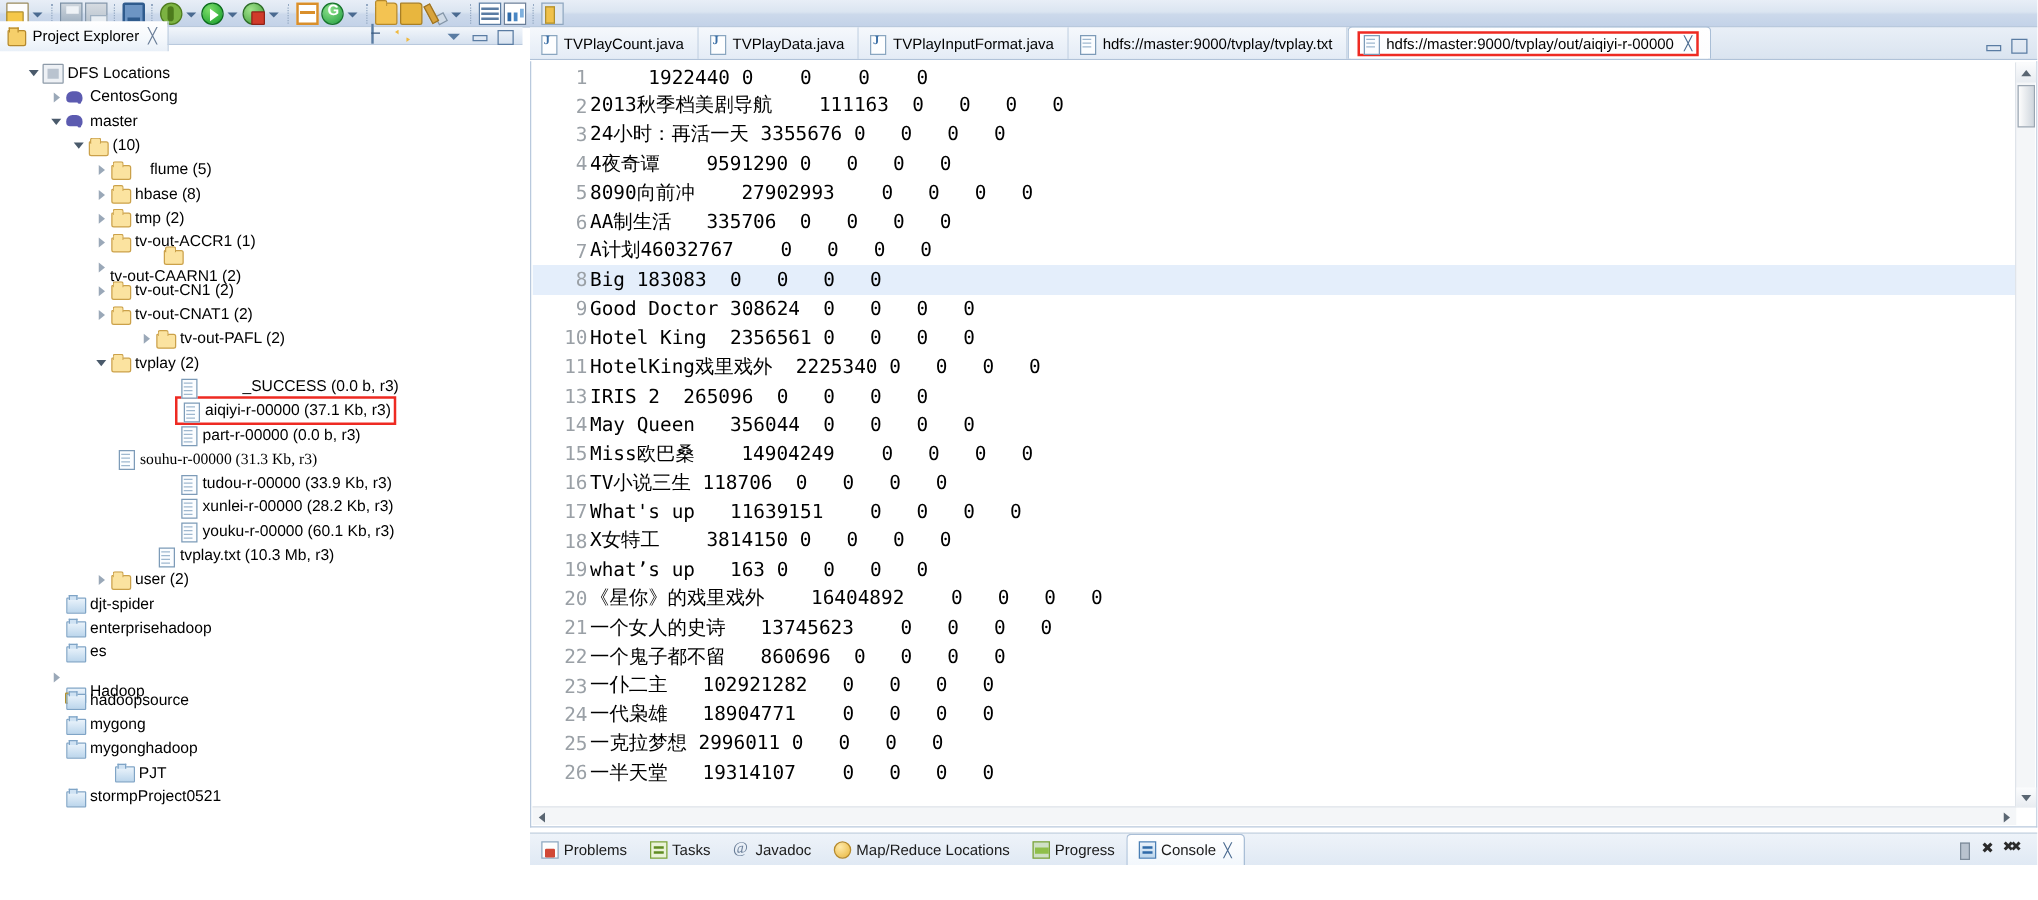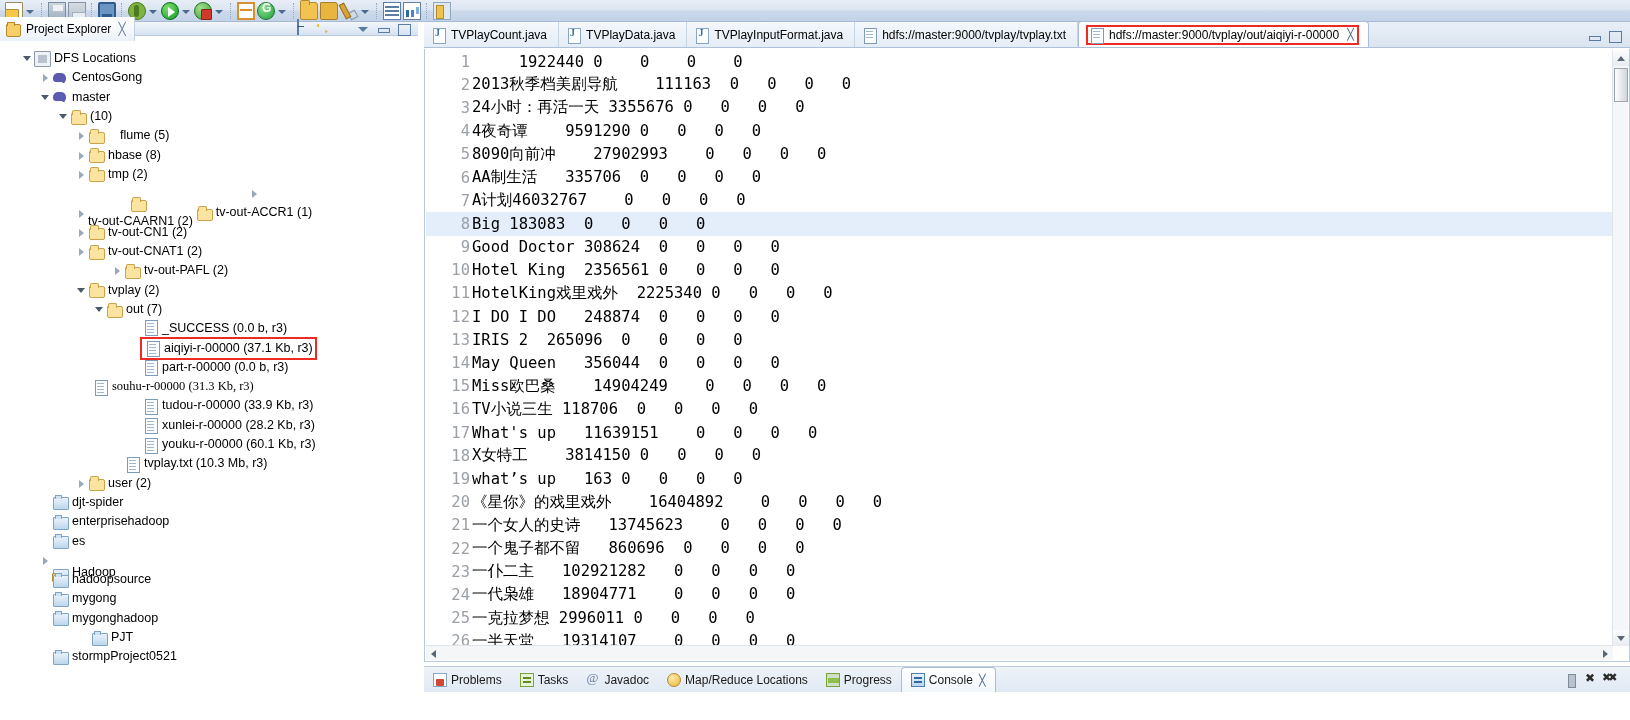--- a/index.html
+++ b/index.html
@@ -378,21 +378,21 @@
             <span class="lbl">hbase (8)</span>
           </span>
         </div>
         <div class="trow" style="padding-left: 60px;">
           <span class="twist closed"></span>
           <span style="display: flex; align-items: center;">
             <span class="ti ti-folder"></span>
             <span class="lbl">tmp (2)</span>
           </span>
         </div>
-        <div class="trow" style="padding-left: 60px; flex-direction: column;">
+        <div class="trow" style="padding-left: 60px;">
           <span class="twist closed"></span>
           <span style="display: flex; align-items: center;">
             <span class="ti ti-folder"></span>
             <span class="lbl">tv-out-ACCR1 (1)</span>
           </span>
         </div>
         <div class="trow" style="padding-left: 60px;">
           <span class="twist closed"></span>
           <span style="display: flex; align-items: center; flex-direction: column;">
             <span class="ti ti-folder"></span>
@@ -420,30 +420,23 @@
             <span class="lbl">tv-out-PAFL (2)</span>
           </span>
         </div>
         <div class="trow" style="padding-left: 60px;">
           <span class="twist open"></span>
           <span style="display: flex; align-items: center;">
             <span class="ti ti-folder"></span>
             <span class="lbl">tvplay (2)</span>
           </span>
         </div>
-        <div class="trow" style="padding-left: 78px;">
-          <span class="twist open"></span>
-          <span style="display: flex; align-items: center;">
-            <span class="ti ti-folder"></span>
-            <span class="lbl">out (7)</span>
-          </span>
-        </div>
         <div class="trow" style="padding-left: 114px;">
           <span class="twist "></span>
-          <span style="display: flex; ">
+          <span style="display: flex; align-items: center; gap: 32px;">
             <span class="ti ti-file"></span>
             <span class="lbl">_SUCCESS (0.0 b, r3)</span>
           </span>
         </div>
         <div class="trow" style="padding-left: 114px;">
           <span class="twist "></span>
           <span class="hl-box" style="display: flex; align-items: center;">
             <span class="ti ti-file"></span>
             <span class="lbl">aiqiyi-r-00000 (37.1 Kb, r3)</span>
           </span>
@@ -607,21 +600,20 @@
           <div class="cline"><span class="gutter">2</span><span class="ctext">2013秋季档美剧导航    111163  0   0   0   0</span></div>
           <div class="cline"><span class="gutter">3</span><span class="ctext">24小时：再活一天 3355676 0   0   0   0</span></div>
           <div class="cline"><span class="gutter">4</span><span class="ctext">4夜奇谭    9591290 0   0   0   0</span></div>
           <div class="cline"><span class="gutter">5</span><span class="ctext">8090向前冲    27902993    0   0   0   0</span></div>
           <div class="cline"><span class="gutter">6</span><span class="ctext">AA制生活   335706  0   0   0   0</span></div>
           <div class="cline"><span class="gutter">7</span><span class="ctext">A计划46032767    0   0   0   0</span></div>
           <div class="cline cur"><span class="gutter">8</span><span class="ctext">Big 183083  0   0   0   0</span></div>
           <div class="cline"><span class="gutter">9</span><span class="ctext">Good Doctor 308624  0   0   0   0</span></div>
           <div class="cline"><span class="gutter">10</span><span class="ctext">Hotel King  2356561 0   0   0   0</span></div>
           <div class="cline"><span class="gutter">11</span><span class="ctext">HotelKing戏里戏外  2225340 0   0   0   0</span></div>
-          <div class="cline"><span class="gutter">12</span><span class="ctext">I DO I DO   248874  0   0   0   0</span></div>
           <div class="cline"><span class="gutter">13</span><span class="ctext">IRIS 2  265096  0   0   0   0</span></div>
           <div class="cline"><span class="gutter">14</span><span class="ctext">May Queen   356044  0   0   0   0</span></div>
           <div class="cline"><span class="gutter">15</span><span class="ctext">Miss欧巴桑    14904249    0   0   0   0</span></div>
           <div class="cline"><span class="gutter">16</span><span class="ctext">TV小说三生 118706  0   0   0   0</span></div>
           <div class="cline"><span class="gutter">17</span><span class="ctext">What's up   11639151    0   0   0   0</span></div>
           <div class="cline"><span class="gutter">18</span><span class="ctext">X女特工    3814150 0   0   0   0</span></div>
           <div class="cline"><span class="gutter">19</span><span class="ctext">what’s up   163 0   0   0   0</span></div>
           <div class="cline"><span class="gutter">20</span><span class="ctext">《星你》的戏里戏外    16404892    0   0   0   0</span></div>
           <div class="cline"><span class="gutter">21</span><span class="ctext">一个女人的史诗   13745623    0   0   0   0</span></div>
           <div class="cline"><span class="gutter">22</span><span class="ctext">一个鬼子都不留   860696  0   0   0   0</span></div>

